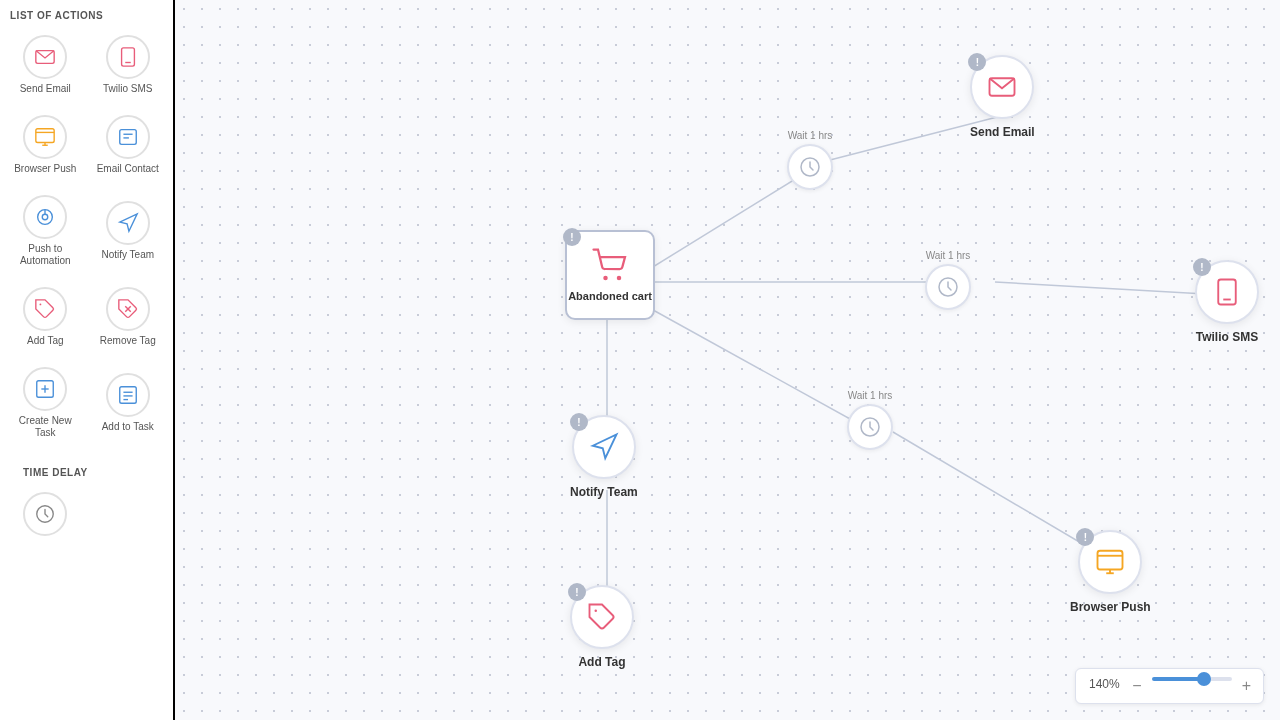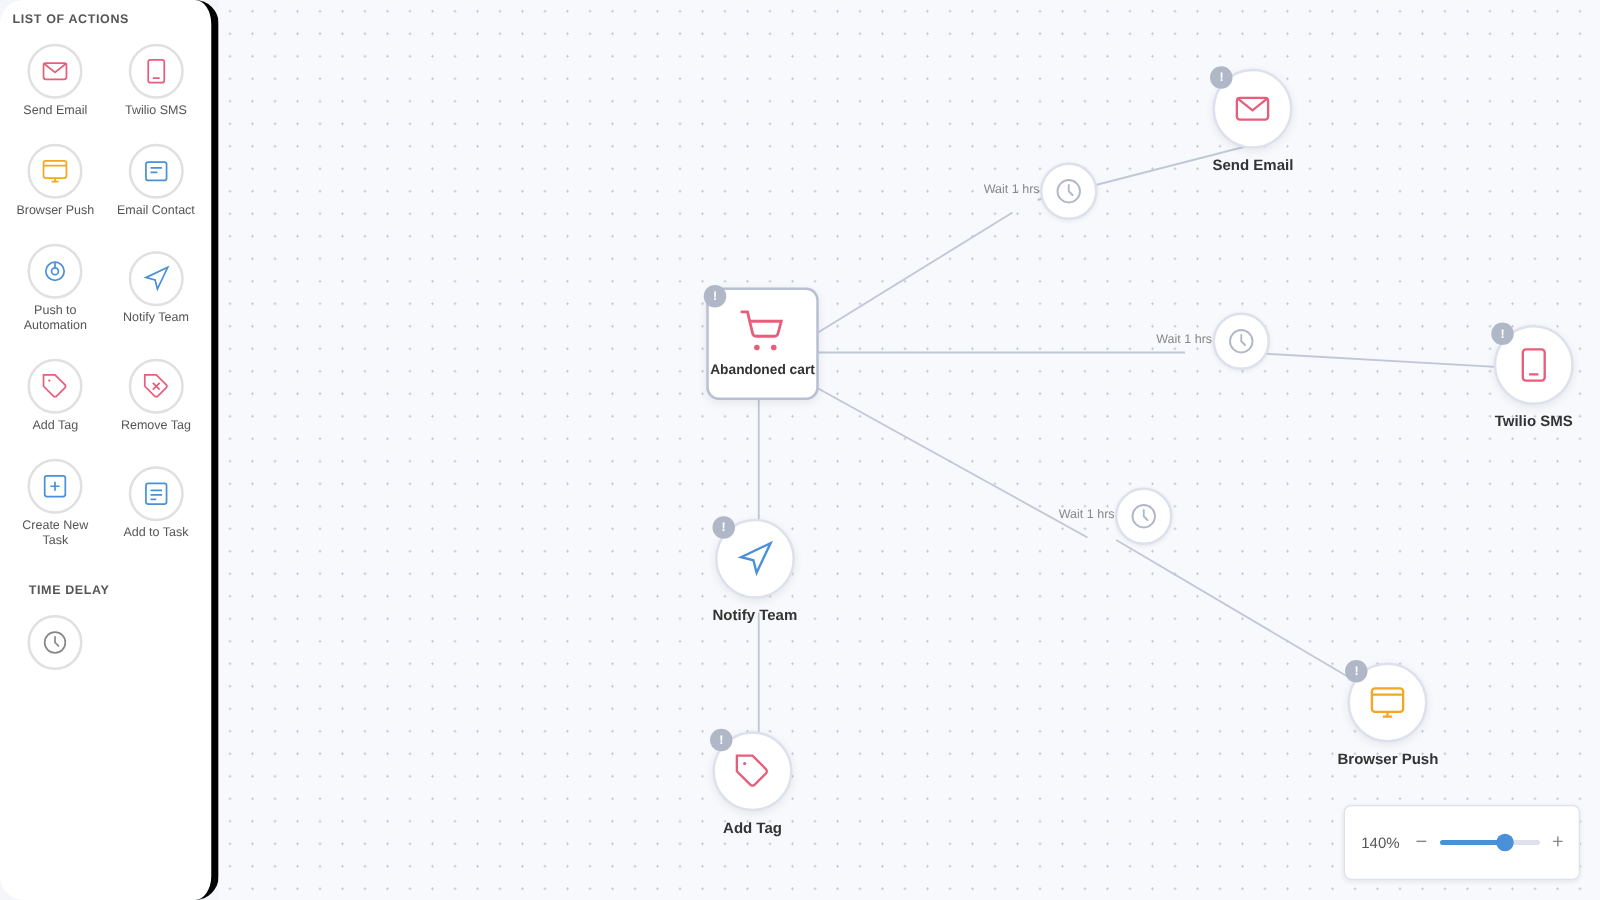--- a/index.html
+++ b/index.html
@@ -3,24 +3,23 @@
   <meta charset="utf-8">
   <style>
     * { margin: 0; padding: 0; box-sizing: border-box; }
     body { font-family: Arial, sans-serif; background: #f5f6fa; display: flex; width: 1280px; height: 720px; overflow: hidden; }
 
     
     #sidebar {
       width: 175px;
       min-width: 175px;
       background: #fff;
-      border-right: 6px solid #000000;
+      border-right: 2px solid #000000;
       overflow-y: auto;
       padding-bottom: 20px;
-      border-radius: 19px;
     }
     .sidebar-section-title {
       font-size: 10px;
       font-weight: bold;
       color: #555;
       padding: 10px 10px 6px 10px;
       letter-spacing: 0.5px;
     }
     .sidebar-grid {
       display: grid;
@@ -105,21 +104,21 @@
       background: #b0b8c8;
       display: flex;
       align-items: center;
       justify-content: center;
       font-size: 10px;
       color: #fff;
       font-weight: bold;
     }
     .wait-node {
       display: flex;
-      flex-direction: row;
+      flex-direction: column;
       align-items: center;
       position: absolute;
     }
     .wait-label {
       font-size: 10px;
       color: #888;
       margin-bottom: 3px;
     }
     .wait-circle {
       width: 46px;
@@ -164,25 +163,24 @@
       height: 100%;
       pointer-events: none;
     }
 
     
     .zoom-bar {
       position: absolute;
       bottom: 16px;
       right: 16px;
       display: flex;
-      align-items: center;
       background: #fff;
       border: 1px solid #dde1ed;
       border-radius: 6px;
-      padding: 20px 10px;
+      padding: 8px 10px;
       gap: 8px;
       box-shadow: 0 1px 4px rgba(0,0,0,0.08);
     }
     .zoom-pct {
       font-size: 12px;
       color: #555;
       min-width: 36px;
       text-align: center;
     }
     .zoom-btn {

